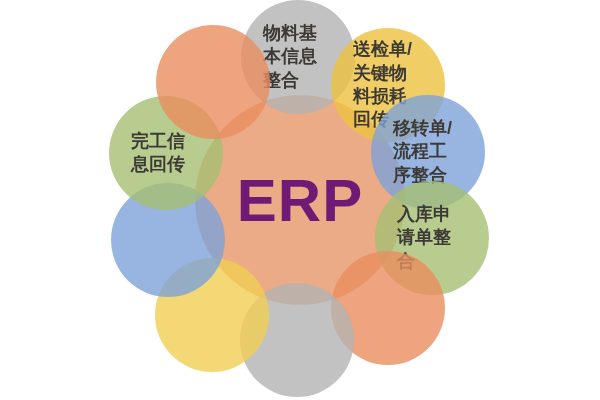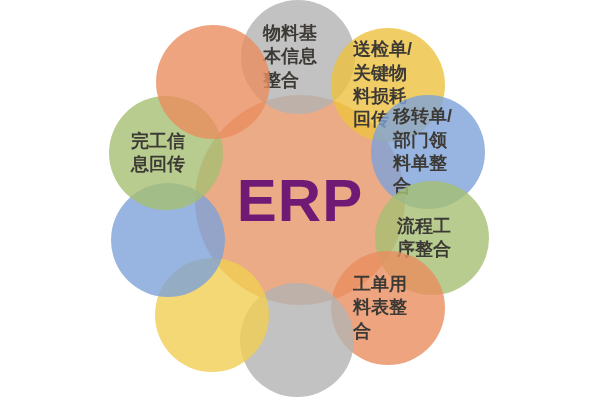--- a/index.html
+++ b/index.html
@@ -83,29 +83,28 @@
       <div class="circle node node-0">
     <div class="bg" style="background-color: rgb(179, 179, 179);"></div>
     <span class="node-label">物料基本信息整合</span>
   </div>
       <div class="circle node node-1">
     <div class="bg" style="background-color: rgb(237, 194, 63);"></div>
     <span class="node-label">送检单/关键物料损耗回传</span>
   </div>
       <div class="circle node node-2">
     <div class="bg" style="background-color: rgb(125, 163, 216);"></div>
-    <span class="node-label">移转单/部门领料单整合</span>
+    <span class="node-label">移转单/流程工序整合</span>
   </div>
       <div class="circle node node-3">
     <div class="bg" style="background-color: rgb(165, 191, 114);"></div>
-    <span class="node-label">流程工序整合</span>
+    <span class="node-label">入库申请单整合</span>
   </div>
       <div class="circle node node-4">
     <div class="bg" style="background-color: rgb(232, 141, 95);"></div>
-    <span class="node-label">工单用料表整合</span>
   </div>
       <div class="circle node node-5">
     <div class="bg" style="background-color: rgb(179, 179, 179);"></div>
   </div>
       <div class="circle node node-6">
     <div class="bg" style="background-color: rgb(240, 206, 82);"></div>
   </div>
       <div class="circle node node-7">
     <div class="bg" style="background-color: rgb(125, 163, 216);"></div>
   </div>

